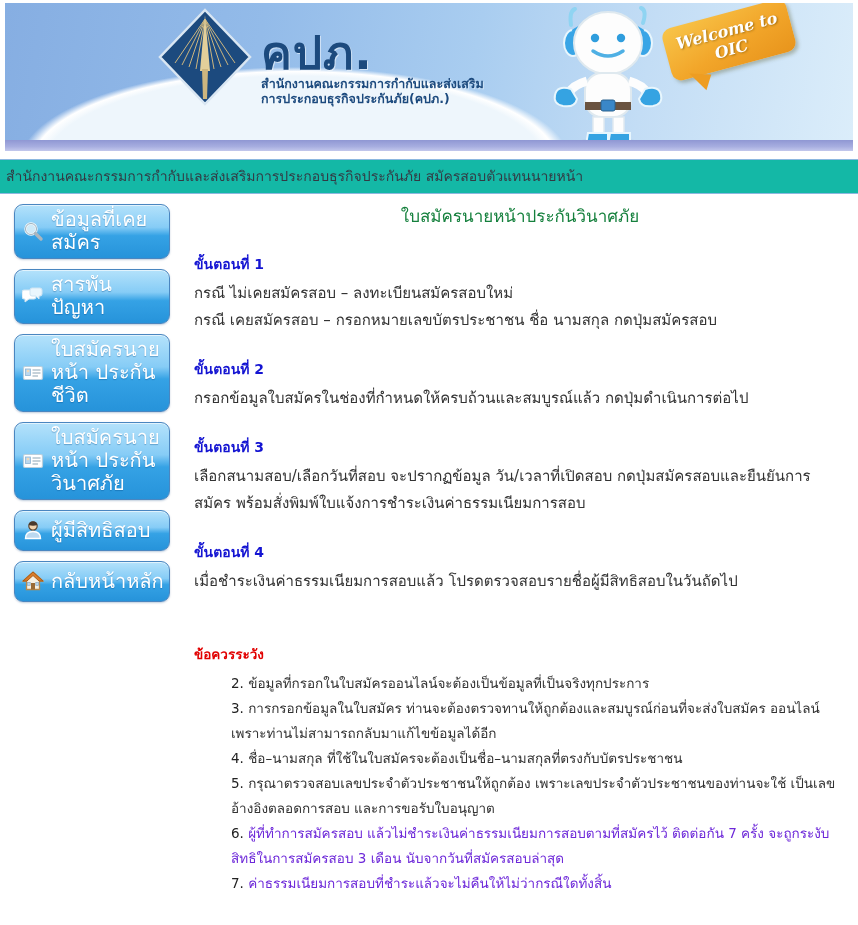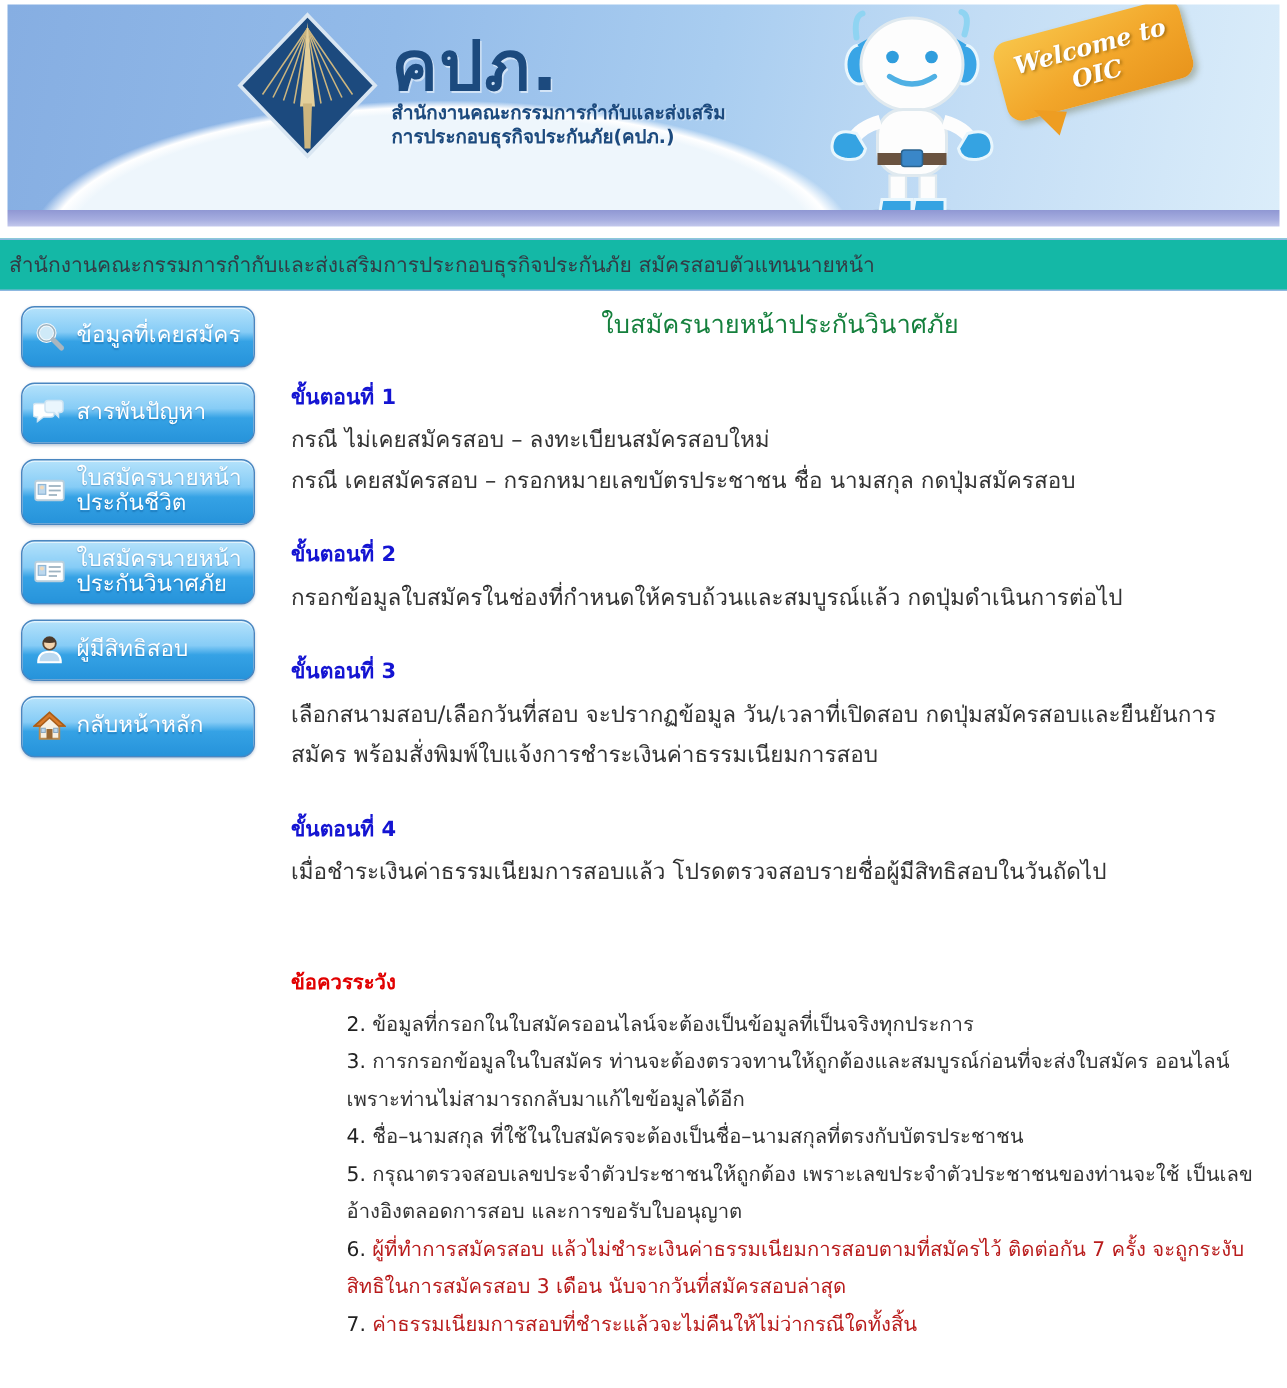--- a/index.html
+++ b/index.html
@@ -13,21 +13,21 @@
   .banner-wrap { margin:3px 5px 0 5px; }
   .banner {
     position:relative; height:137px; overflow:hidden;
     background:
       radial-gradient(ellipse 430px 150px at 290px 160px, #eef6fc 58%, #ffffff 61%, rgba(255,255,255,0) 64%),
       linear-gradient(100deg,#86aee2 0%, #93bbe9 30%, #a9cdf0 55%, #c3ddf5 75%, #dbedfa 100%);
   }
   .banner-strip { height:11px;
     background:linear-gradient(180deg,#8f97d3 0%,#a7aee0 60%,#c3c8ec 100%); }
 
-  .logo-group { position:absolute; left:152px; top:4px; display:flex; align-items:center; }
+  .logo-group { position:absolute; left:152px; top:4px; display:flex; align-items:flex-end; }
   .logo-diamond { width:96px; height:100px; }
   .logo-textblock { margin-left:8px; padding-top:6px; }
   .logo-title { font-size:46px; line-height:1.0; font-weight:bold; color:#1c4a7e;
     text-shadow:1px 1px 0 rgba(255,255,255,.55); letter-spacing:1px; }
   .logo-sub { font-size:12.5px; font-weight:bold; color:#1c4a7e; line-height:1.25;
     text-shadow:1px 1px 0 rgba(255,255,255,.45); }
 
   .robot { position:absolute; left:528px; top:2px; width:150px; height:148px; }
 
   .bubble {
@@ -54,39 +54,39 @@
     padding:5px 6px 6px; font-size:14px; color:#333a44;
   }
 
   
   .layout { display:flex; align-items:flex-start; padding:6px 8px 0 14px; }
   .sidebar { width:166px; flex-shrink:0; display:flex; flex-direction:column; gap:10px; padding-top:4px; }
   .side-btn {
     width:156px; min-height:41px; border-radius:9px; border:1px solid #4a86c0;
     background:linear-gradient(180deg,#b4e2fb 0%, #86ccf6 42%, #35a2e5 58%, #2693da 100%);
     box-shadow:inset 0 1px 0 rgba(255,255,255,.6), 0 1px 2px rgba(0,60,120,.25);
-    color:#fff; font-size:15px; line-height:1.15;
+    color:#fff; font-size:20px; line-height:1.15;
     display:flex; align-items:center; gap:7px; padding:3px 5px 4px 7px;
     cursor:pointer; text-shadow:0 1px 1px rgba(0,70,130,.35);
   }
   .side-btn .icon { width:22px; height:22px; flex-shrink:0; display:inline-flex; }
   .side-btn .icon svg { width:22px; height:22px; }
 
   .main { flex:1; padding:0 4px 0 14px; }
   .main-title { text-align:center; font-size:17px; color:#15803d; margin:2px 0 16px; font-weight:normal; }
 
   .step-heading { color:#1414d2; font-weight:bold; font-size:14px; margin:24px 0 5px; }
   .step-line { font-size:15px; color:#333; line-height:1.8; }
 
   .caution { margin-top:48px; }
   .caution-heading { color:#e10000; font-weight:bold; font-size:13.5px; margin-bottom:6px; }
   .caution-list { padding-left:37px; padding-right:4px; }
   .caution-item { font-size:13.5px; line-height:1.85; color:#333; }
   .caution-item .num { color:#222; }
-  .caution-item.red .txt { color:#b91c1c; }
+  .caution-item.red .txt { color:#6d28d9; }
 </style>
 </head>
 <body>
 
 <div class="banner-wrap">
   <div class="banner">
     <div class="logo-group">
       <svg class="logo-diamond" viewBox="0 0 96 100">
         <polygon points="48,3 93,50 48,97 3,50" fill="#1c4a7e" stroke="#d9e6f2" stroke-width="2.5"></polygon>
         <g stroke="#cdb67f" stroke-width="1">

